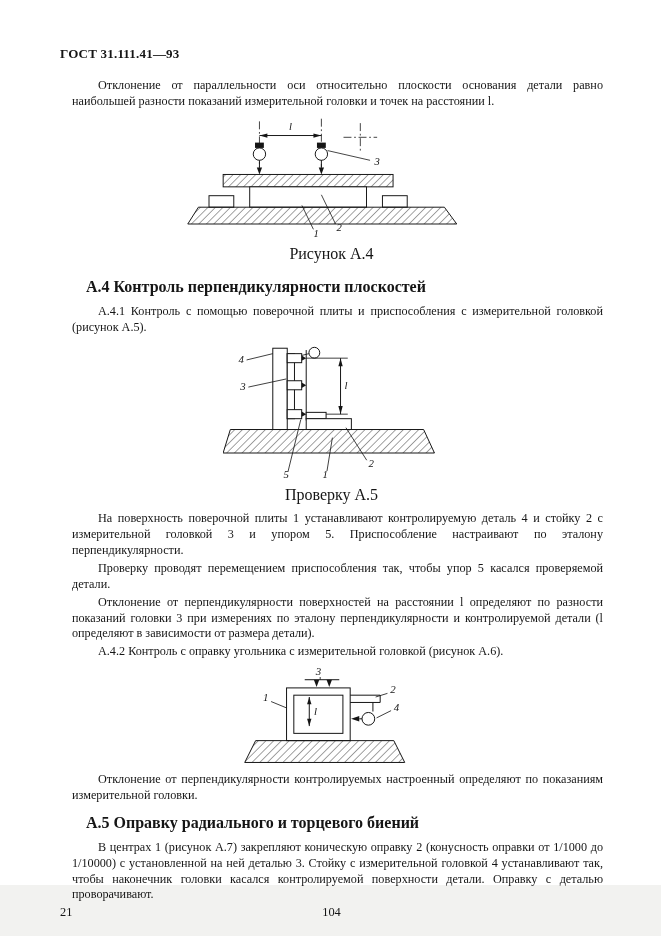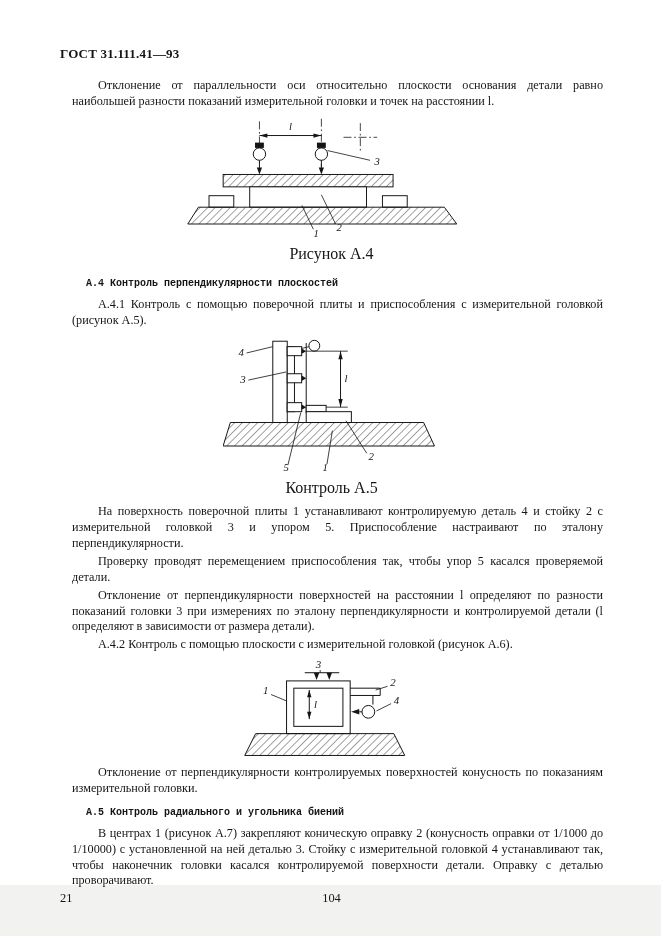--- a/index.html
+++ b/index.html
@@ -5,21 +5,21 @@
   * { box-sizing: border-box; }
   html, body { margin:0; padding:0; background:#f2f2f0; }
   body { width:661px; height:936px; overflow:hidden; font-family:"Liberation Serif", serif; color:#151515; }
   .page {
     width:661px; height:885px; background:#ffffff;
     padding:46px 58px 56px 60px;
     display:flex; flex-direction:column;
   }
   .hdr { font-weight:bold; font-size:13px; letter-spacing:0.2px; margin:0 0 16px 0; }
   p.body-p { font-size:12.2px; line-height:1.3; text-align:justify; margin:0 0 2px 12px; text-indent:26px; }
-  h3.sec { font-size:10px; font-weight:bold; margin:8px 0 8px 0; text-indent:26px;font-family:Liberation Mono, monospace; }
+  h3.sec { font-size:16px; font-weight:bold; margin:8px 0 8px 0; text-indent:26px; }
   .figure { text-align:center; margin:4px 0 0 0; }
   .fig-caption { text-align:center; font-size:16px; margin:1px 0 7px 0; }
   .footer { margin-top:auto; position:relative; font-size:12.4px; height:16px; }
   .footer .pg-left { position:absolute; left:0; top:0; }
   .footer .pg-center { position:absolute; left:50%; transform:translateX(-50%); top:0; }
   
   .ln { stroke:#151515; stroke-width:1.1; fill:none; }
   .thin { stroke:#151515; stroke-width:0.9; fill:none; }
   .dd { stroke:#151515; stroke-width:0.9; fill:none; stroke-dasharray:9 3 2 3; }
   .wh { fill:#ffffff; stroke:#151515; stroke-width:1.1; }
@@ -121,27 +121,27 @@
       <text x="20" y="24" class="num">4</text>
       <line x1="28" y1="51" x2="70" y2="42" class="thin"></line>
       <text x="22" y="54" class="num">3</text>
       <line x1="72" y1="144" x2="86" y2="87" class="thin"></line>
       <text x="70" y="152" class="num">5</text>
       <line x1="115" y1="144" x2="121" y2="107" class="thin"></line>
       <text x="113" y="152" class="num">1</text>
       <line x1="159" y1="132" x2="136" y2="96" class="thin"></line>
       <text x="164" y="139" class="num">2</text>
     </svg>
-    <p class="fig-caption">Контроль А.5</p>
+    <p class="fig-caption">Проверку А.5</p>
   </div>
 
   <p class="body-p">На поверхность поверочной плиты 1 устанавливают контролируемую деталь 4 и стойку 2 с измерительной головкой 3 и упором 5. Приспособление настраивают по эталону перпендикулярности.</p>
   <p class="body-p">Проверку проводят перемещением приспособления так, чтобы упор 5 касался проверяемой детали.</p>
   <p class="body-p">Отклонение от перпендикулярности поверхностей на расстоянии l определяют по разности показаний головки 3 при измерениях по эталону перпендикулярности и контролируемой детали (l определяют в зависимости от размера детали).</p>
-  <p class="body-p">А.4.2 Контроль с помощью плоскости с измерительной головкой (рисунок А.6).</p>
+  <p class="body-p">А.4.2 Контроль с оправку угольника с измерительной головкой (рисунок А.6).</p>
 
   <div class="figure">
     <svg width="200" height="102" viewBox="0 0 220 112">
       <defs>
         <pattern id="hC" patternUnits="userSpaceOnUse" width="6" height="6" patternTransform="rotate(45)">
           <line x1="0" y1="0" x2="0" y2="6" stroke="#333" stroke-width="1"></line>
         </pattern>
       </defs>
 
       <rect x="60" y="24" width="70" height="58" class="wh"></rect>
@@ -169,23 +169,23 @@
 
       <line x1="85" y1="34" x2="85" y2="66" class="ln"></line>
       <polygon points="85,34 82.6,42 87.4,42" class="blk"></polygon>
       <polygon points="85,66 82.6,58 87.4,58" class="blk"></polygon>
       <text x="92" y="54" class="dim">l</text>
 
       <polygon points="26,82 178,82 190,106 14,106" fill="url(#hC)" stroke="#151515" stroke-width="1.1"></polygon>
     </svg>
   </div>
 
-  <p class="body-p">Отклонение от перпендикулярности контролируемых поверхностей конусность по показаниям измерительной головки.</p>
+  <p class="body-p">Отклонение от перпендикулярности контролируемых настроенный определяют по показаниям измерительной головки.</p>
 
-  <h3 class="sec">А.5 Контроль радиального и угольника биений</h3>
+  <h3 class="sec">А.5 Оправку радиального и торцевого биений</h3>
   <p class="body-p">В центрах 1 (рисунок А.7) закрепляют коническую оправку 2 (конусность оправки от 1/1000 до 1/10000) с установленной на ней деталью 3. Стойку с измерительной головкой 4 устанавливают так, чтобы наконечник головки касался контролируемой поверхности детали. Оправку с деталью проворачивают.</p>
 
   <div class="footer">
     <span class="pg-left">21</span>
     <span class="pg-center">104</span>
   </div>
 
 </div>
 
 </body></html>

